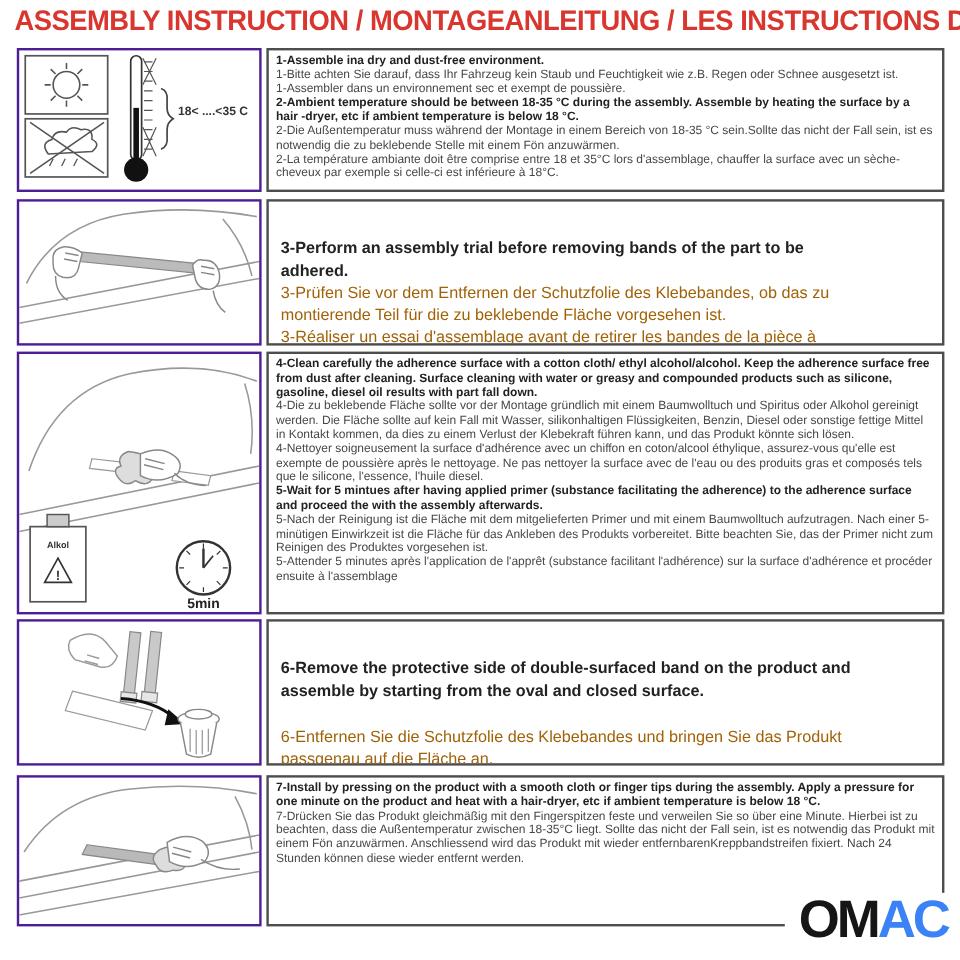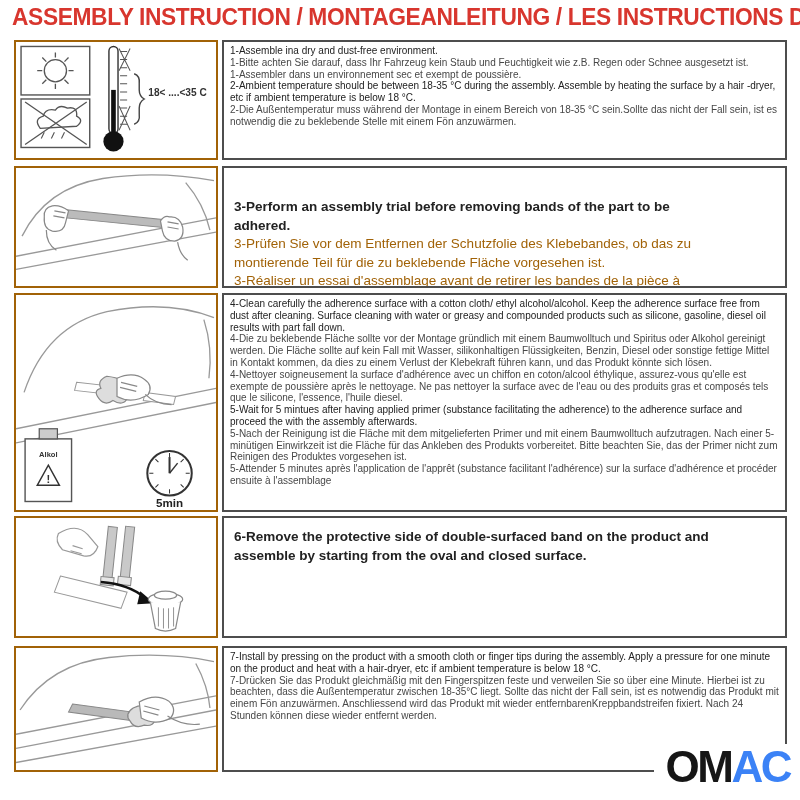--- a/index.html
+++ b/index.html
@@ -3,35 +3,35 @@
 <meta charset="utf-8">
 <style>
   html,body{margin:0;padding:0;background:#fff;}
   .page{position:relative;width:800px;height:800px;background:#fff;overflow:hidden;
         font-family:"Liberation Sans",sans-serif;color:#3a3a3a;}
   .title{position:absolute;top:4px;left:0;width:800px;text-align:center;
          color:#d8362e;font-size:23.5px;font-weight:800;letter-spacing:-0.4px;
          transform:scaleX(0.97);white-space:nowrap;}
   .row{position:absolute;left:0;width:800px;}
   .cell-left{position:absolute;left:14px;top:0;width:204px;height:100%;
-             border:2px solid #a16207;box-sizing:border-box;background:#fff;}
+             border:2px solid #4c1d95;box-sizing:border-box;background:#fff;}
   .cell-left svg{display:block;width:100%;height:100%;}
   .cell-right{position:absolute;left:222px;top:0;width:565px;height:100%;
               border:2px solid #4d4d4d;box-sizing:border-box;background:#fff;
               padding:3px 6px;overflow:hidden;}
   .cell-right p{margin:0;}
   .small p{font-size:10px;line-height:11.8px;color:#474747;}
-  .small p.en{font-weight:400;color:#222;}
+  .small p.en{font-weight:700;color:#222;}
   .large p{font-size:13.5px;line-height:18.5px;color:#a16207;}
   .large p.en{font-weight:700;color:#222;}
   .item + .item{}
   .row2 .cell-right{padding:30px 6px 0 10px;}
   .row2 .large p{max-width:462px;}
   .row4 .cell-right{padding:10px 6px 0 10px;}
-  .row4 .large p{max-width:502px;}
+  .row4 .large p{max-width:502px;margin-top:20px;}
   .logo{position:absolute;top:744px;right:8px;background:#fff;padding:0 2px 4px 12px;
         font-size:44px;font-weight:900;letter-spacing:-2.5px;line-height:46px;z-index:5;}
   .logo-black{color:#161616;margin-top:36px;}
   .logo-red{color:#3b82f6;}
 </style>
 </head>
 <body>
 
 <div class="page">
 
@@ -68,20 +68,21 @@
     </div>
     <div class="cell-right small">
       <div class="item">
         <p class="en">1-Assemble ina dry and dust-free environment.</p>
         <p>1-Bitte achten Sie darauf, dass Ihr Fahrzeug kein Staub und Feuchtigkeit wie z.B. Regen oder Schnee ausgesetzt ist.</p>
         <p>1-Assembler dans un environnement sec et exempt de poussière.</p>
       </div>
       <div class="item">
         <p class="en">2-Ambient temperature should be between 18-35 °C  during the assembly. Assemble by heating the surface by a hair -dryer, etc if ambient temperature is below 18 °C.</p>
         <p>2-Die Außentemperatur muss während der Montage in einem Bereich von 18-35 °C  sein.Sollte das nicht der Fall sein, ist es notwendig die zu beklebende Stelle mit einem Fön anzuwärmen.</p>
+        <p>2-La température ambiante doit être comprise entre 18 et 35°C lors d'assemblage, chauffer la surface avec un sèche-cheveux par exemple si celle-ci est inférieure à 18°C.</p>
       </div>
     </div>
   </div>
 
   <div class="row row2" style="top:166px;height:122px;">
     <div class="cell-left">
       <svg viewBox="0 0 198 114">
         <g stroke="#999" fill="none" stroke-width="1.3">
           <path d="M6,66 Q30,18 86,9 Q140,1 196,11"></path>
           <path d="M168,13 Q186,34 192,60"></path>
@@ -183,20 +184,21 @@
           <ellipse cx="148" cy="79" rx="17" ry="6"></ellipse>
           <ellipse cx="148" cy="75" rx="11" ry="4"></ellipse>
           <path d="M133,82 L138,108 Q148,113 158,108 L163,82"></path>
           <path d="M141,87 v19 M146,88 v20 M151,88 v20 M156,87 v19" fill="none" stroke-width="0.9"></path>
         </g>
       </svg>
     </div>
     <div class="cell-right large">
       <div class="item">
         <p class="en">6-Remove the protective side of double-surfaced band on the product and assemble by starting from the oval and closed surface.</p>
+        <p>6-Entfernen Sie die Schutzfolie des Klebebandes und bringen Sie das Produkt passgenau auf die Fläche an.</p>
       </div>
     </div>
   </div>
 
   <div class="row" style="top:646px;height:126px;padding-left:34px;">
     <div class="cell-left">
       <svg viewBox="0 0 198 118">
         <g stroke="#999" fill="none" stroke-width="1.3">
           <path d="M4,60 Q34,14 92,8 Q146,2 196,12"></path>
           <path d="M178,14 q12,22 14,44"></path>

